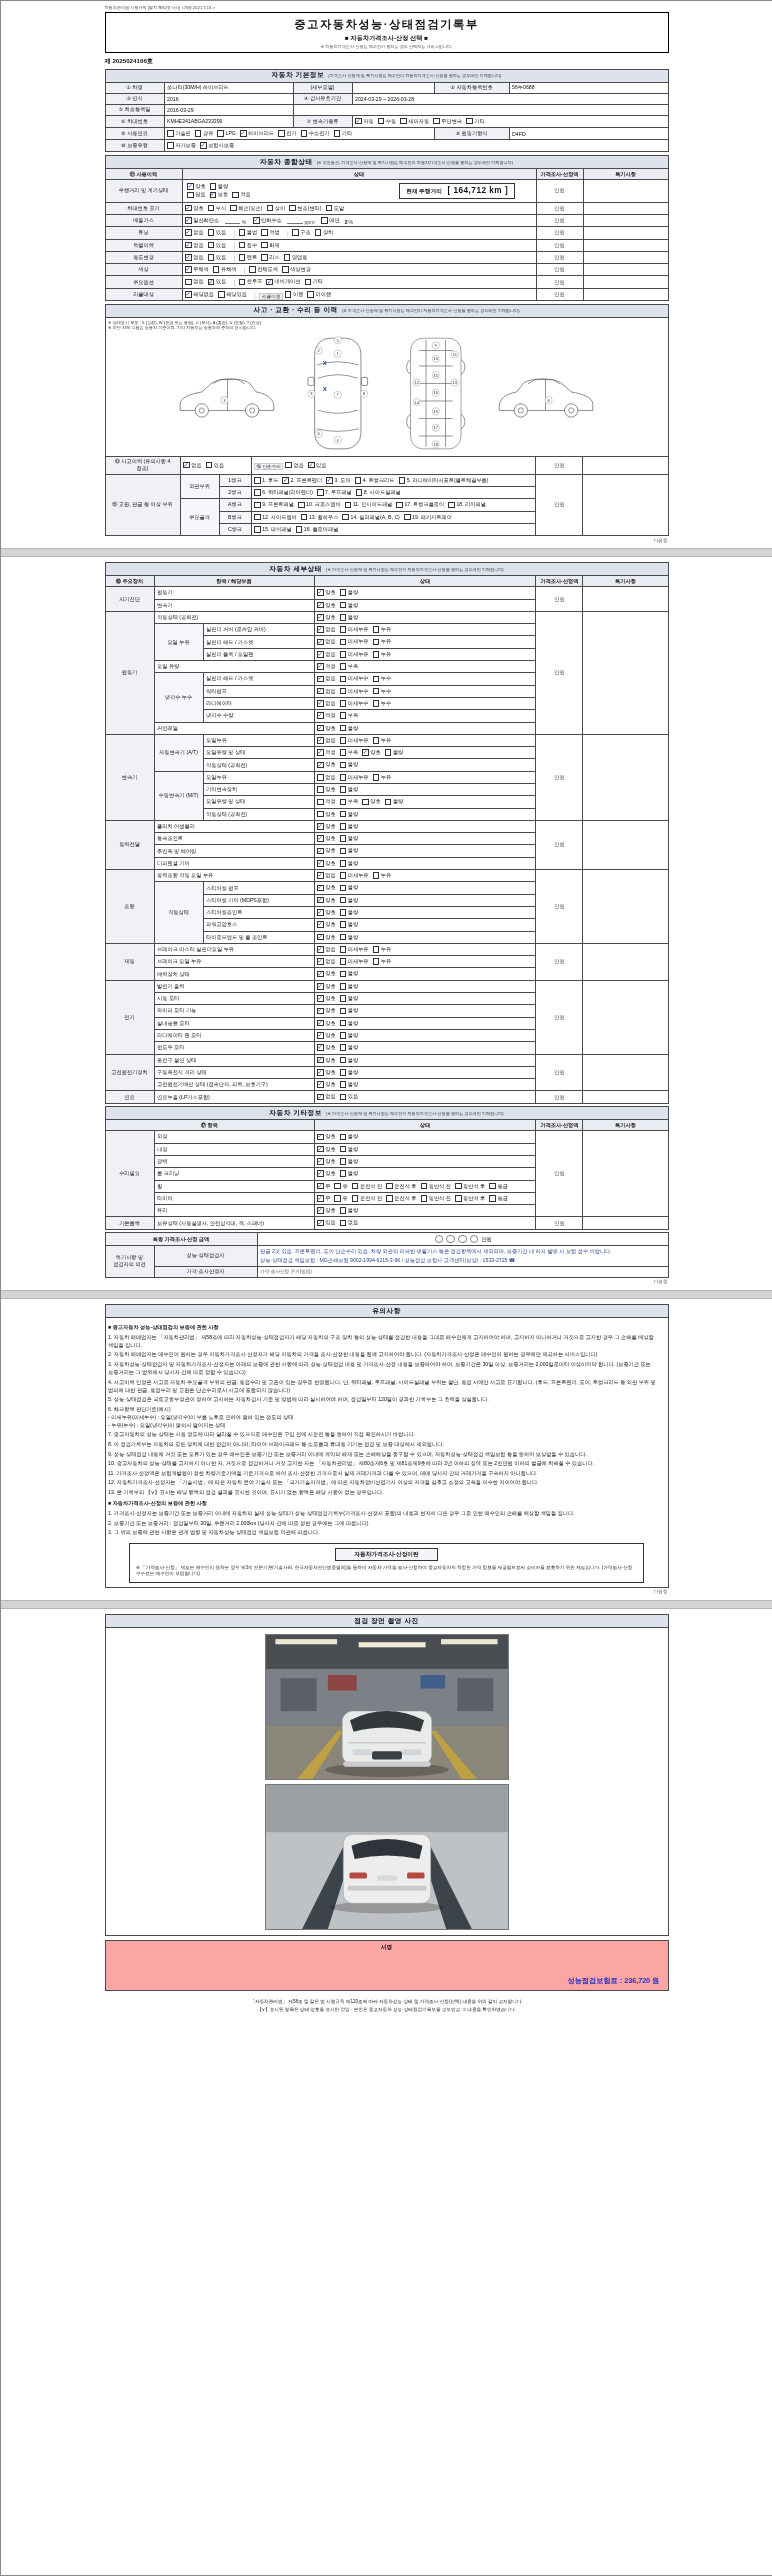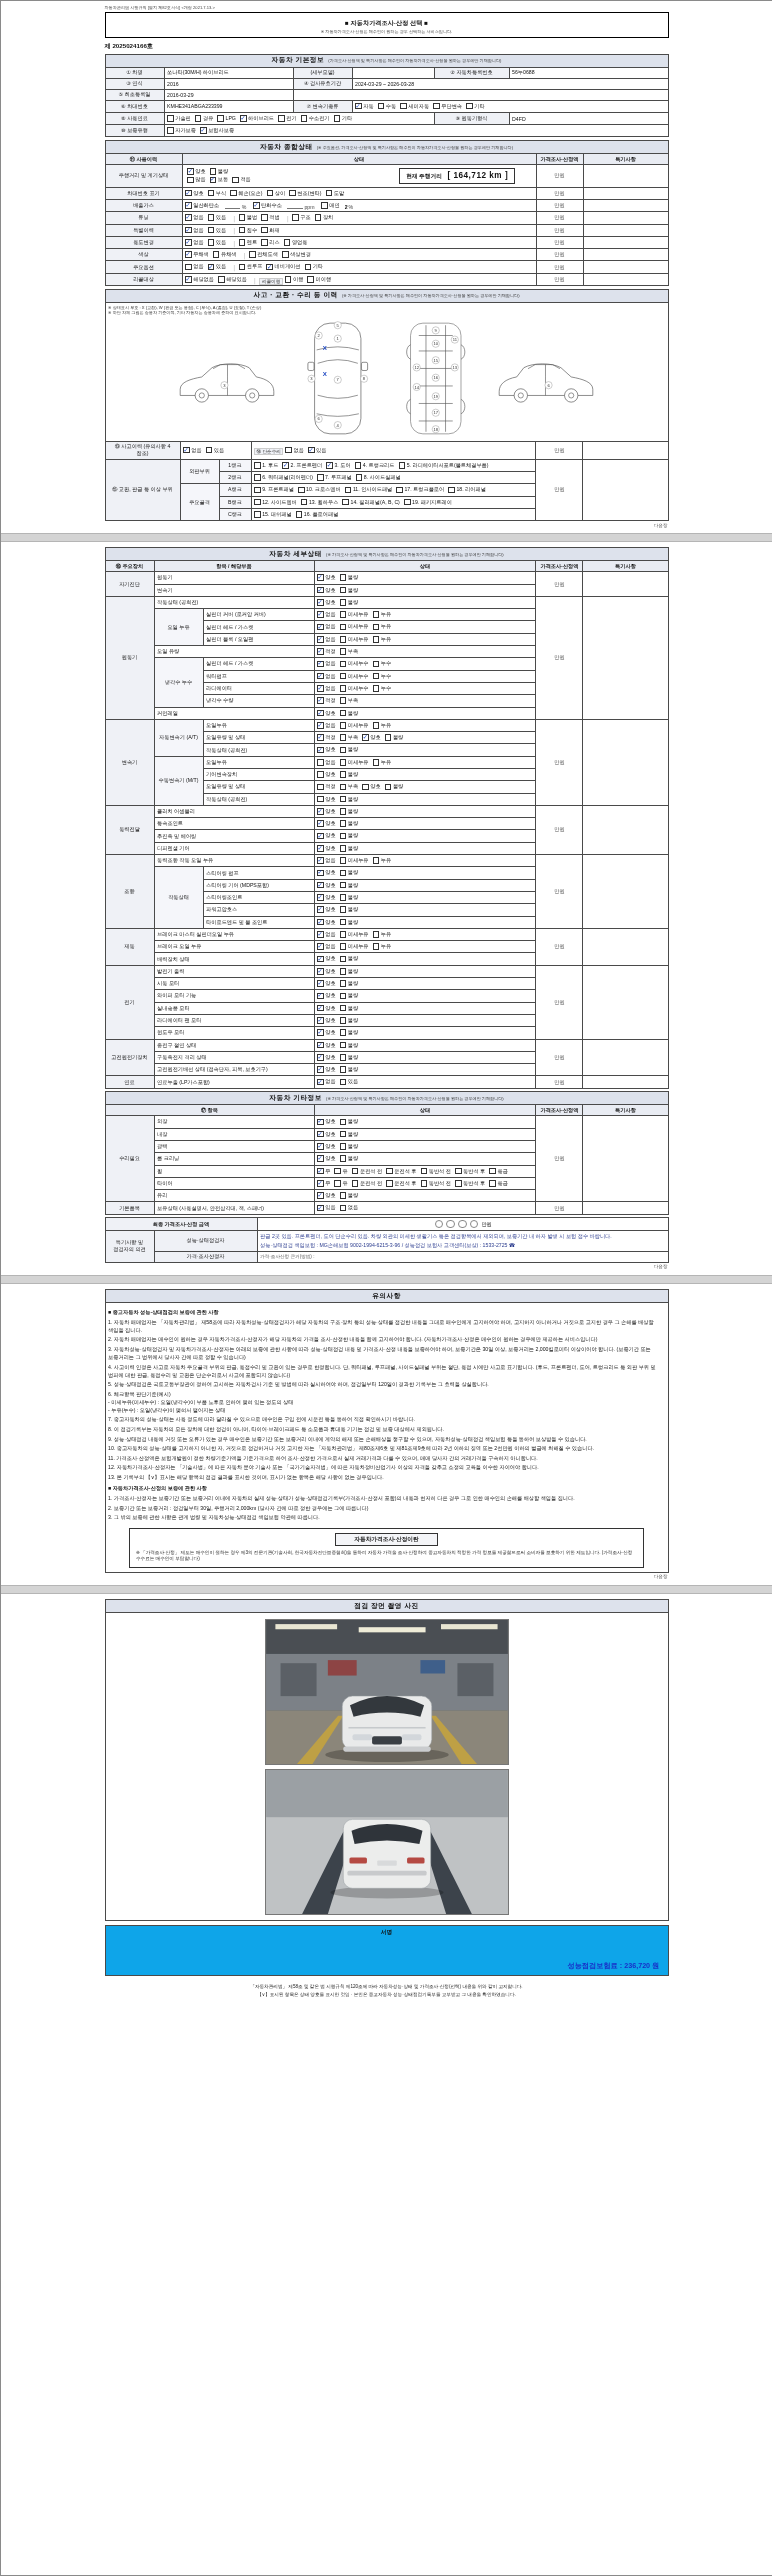--- a/index.html
+++ b/index.html
@@ -57,35 +57,36 @@
   .final-val{text-align:center;padding:2.6px;}
   .amt{display:inline-block;width:6.7px;height:6.7px;border:0.5px solid #888;border-radius:50%;margin:0 1.5px;vertical-align:middle;background:#fff;}
   .notice-body{padding:5.2px 8.2px;font-size:4.6px;line-height:1.55;background:#fff;}
   .notice-head{font-weight:bold;font-size:5.2px;margin:3.1px 0 2.1px;}
   .num-item{margin:1.5px 0;white-space:pre-line;}
   .mini-box{border:0.8px solid #333;margin:6.2px auto 2.1px;width:90%;padding:4.1px 6.2px;text-align:center;background:#fff;}
   .mini-title{font-weight:bold;font-size:5.7px;border:0.5px solid #333;display:inline-block;padding:1.5px 18.5px;margin-bottom:3.1px;background:#f4f5f8;}
   .mini-text{font-size:4.6px;text-align:left;line-height:1.5;color:#222;}
   .photo-cell{padding:5.2px 0 7.2px;text-align:center;}
   .photo{width:242px;margin:4.1px auto;border:0.5px solid #777;font-size:0;}
-  .sign-box{border:0.5px solid #4a4a4a;height:49px;position:relative;margin-top:4.1px;background:#0ea5e9;}
+  .sign-box{border:0.5px solid #4a4a4a;height:49px;position:relative;margin-top:4.1px;background:#fca5a5;}
   .sign-label{position:absolute;top:2.6px;left:0;right:0;text-align:center;font-size:5.7px;font-weight:bold;}
   .fee{position:absolute;right:8.2px;bottom:4.1px;color:#1830c8;font-weight:bold;font-size:7.2px;}
   .footer{text-align:center;font-size:4.6px;color:#222;margin:6.2px 0 18.5px;line-height:1.8;}
   .next{text-align:right;font-size:4.6px;color:#555;margin:1.5px 1px 0;}
 </style>
 </head>
 <body>
 
 <div class="page">
 
   <div class="doc">
     <div class="form-ref">자동차관리법 시행규칙 [별지 제82호서식] &lt;개정 2021.7.13.&gt;</div>
 
     <div class="title-box">
+      <div class="title">중고자동차성능·상태점검기록부</div>
       <div class="subtitle">■ 자동차가격조사·산정 선택 ■</div>
       <div class="subnote">※ 자동차가격조사·산정은 매수인이 원하는 경우 선택하는 서비스입니다.</div>
     </div>
     <div class="doc-no">제 2025024166호</div>
 
     <table class="tbl">
       <colgroup>
           <col style="width:59px">
           <col style="width:129px">
           <col style="width:59px">

